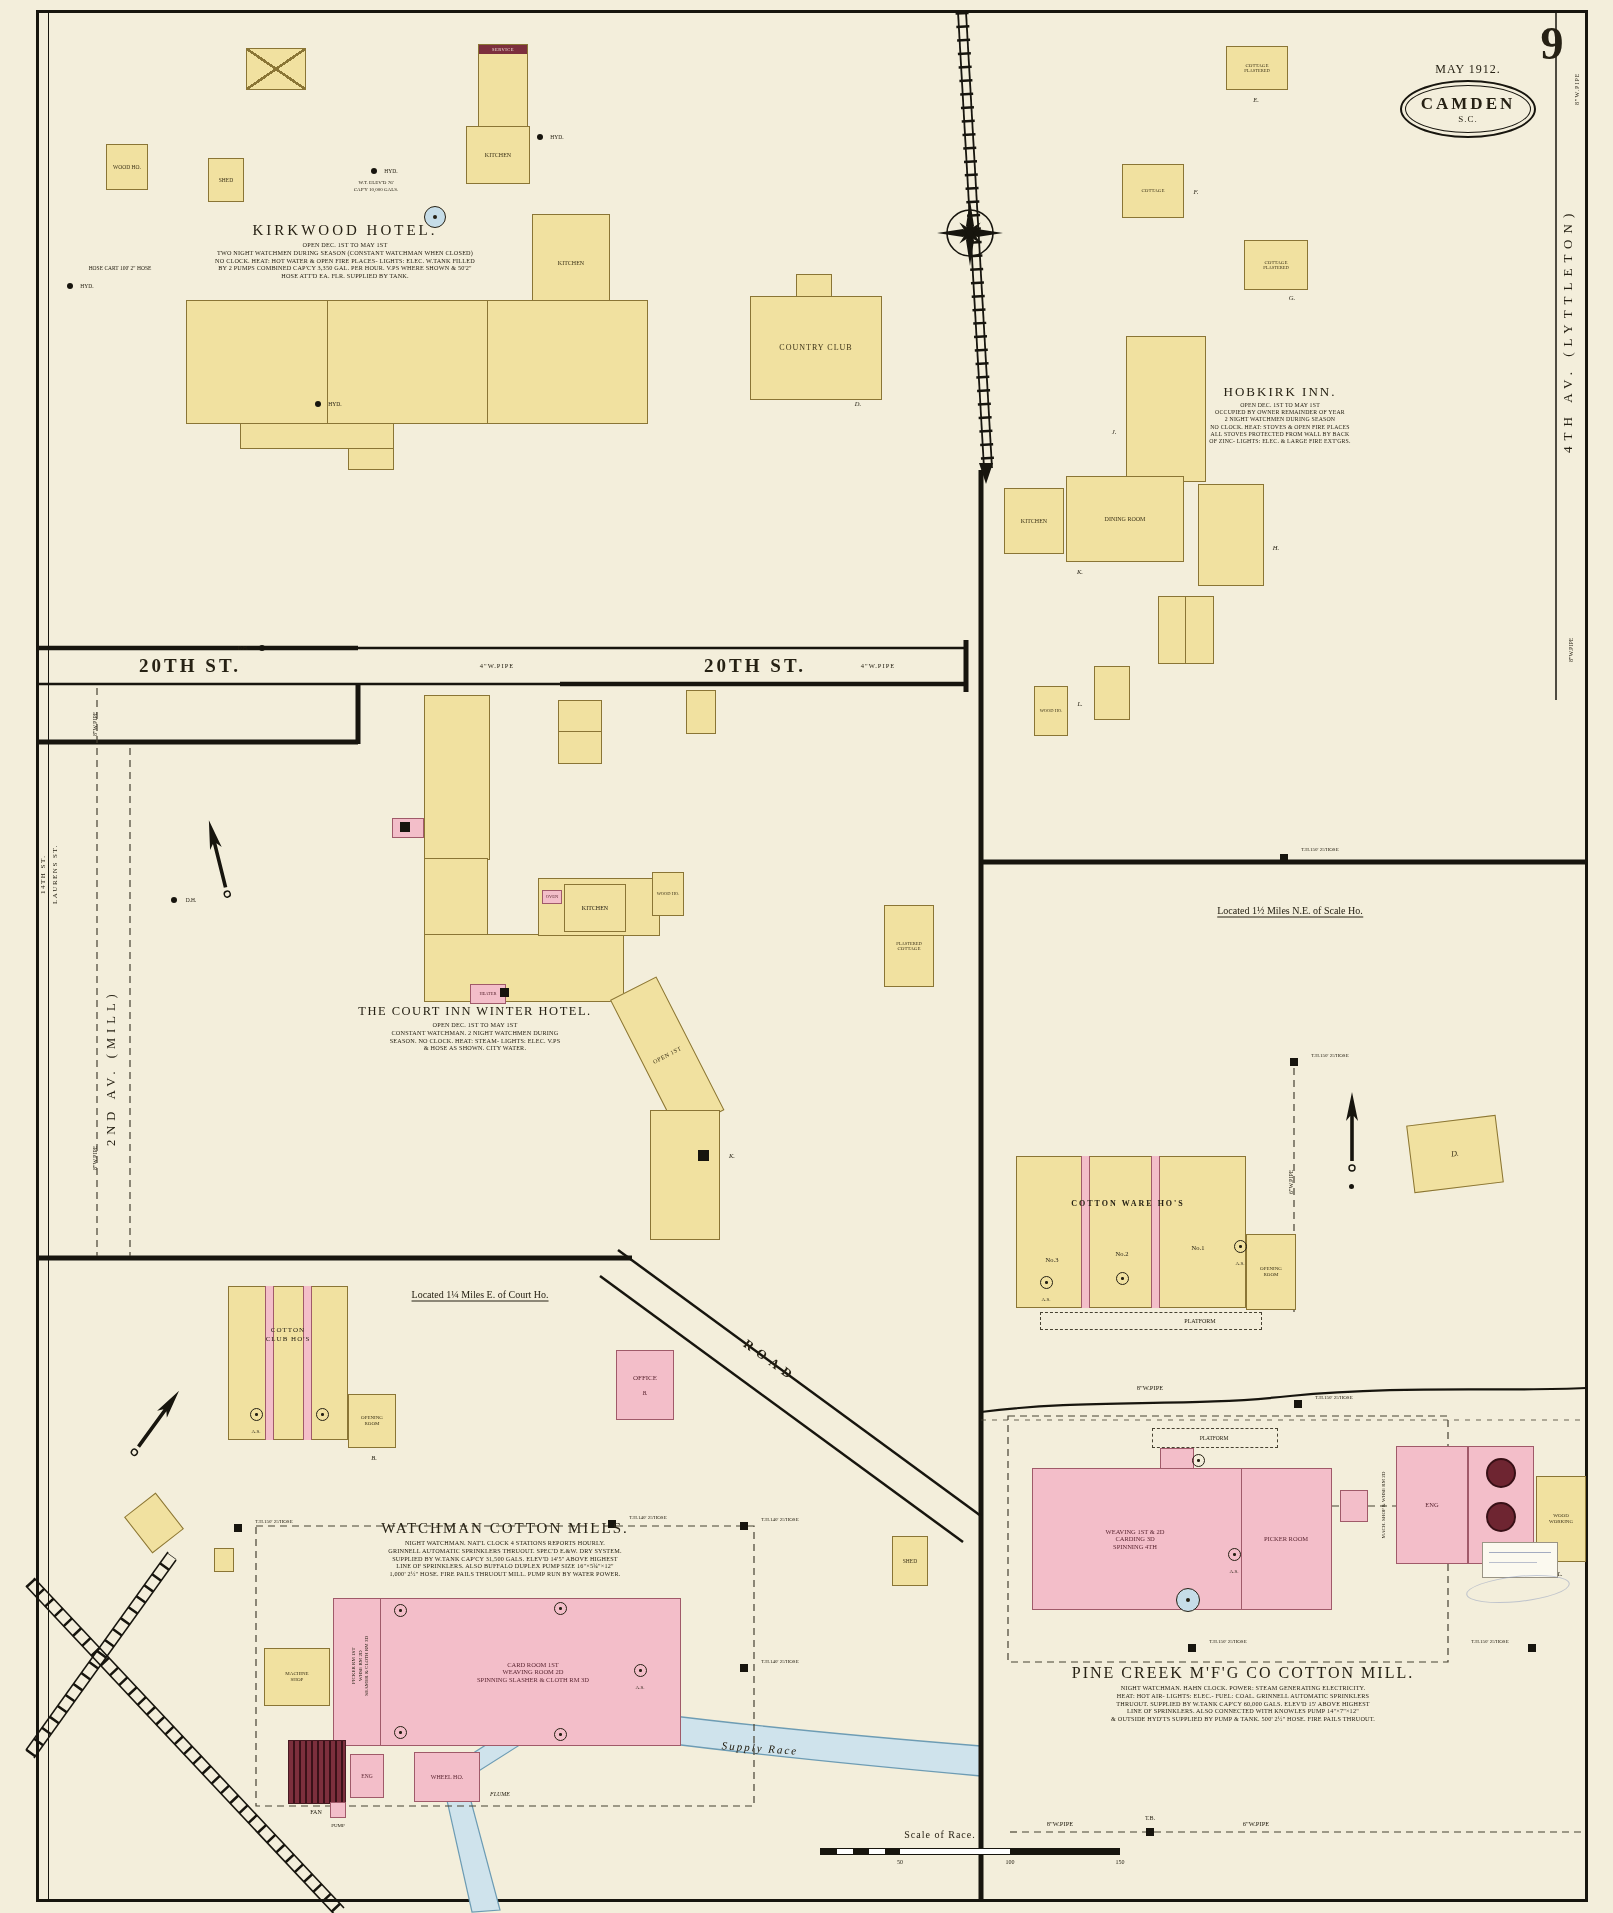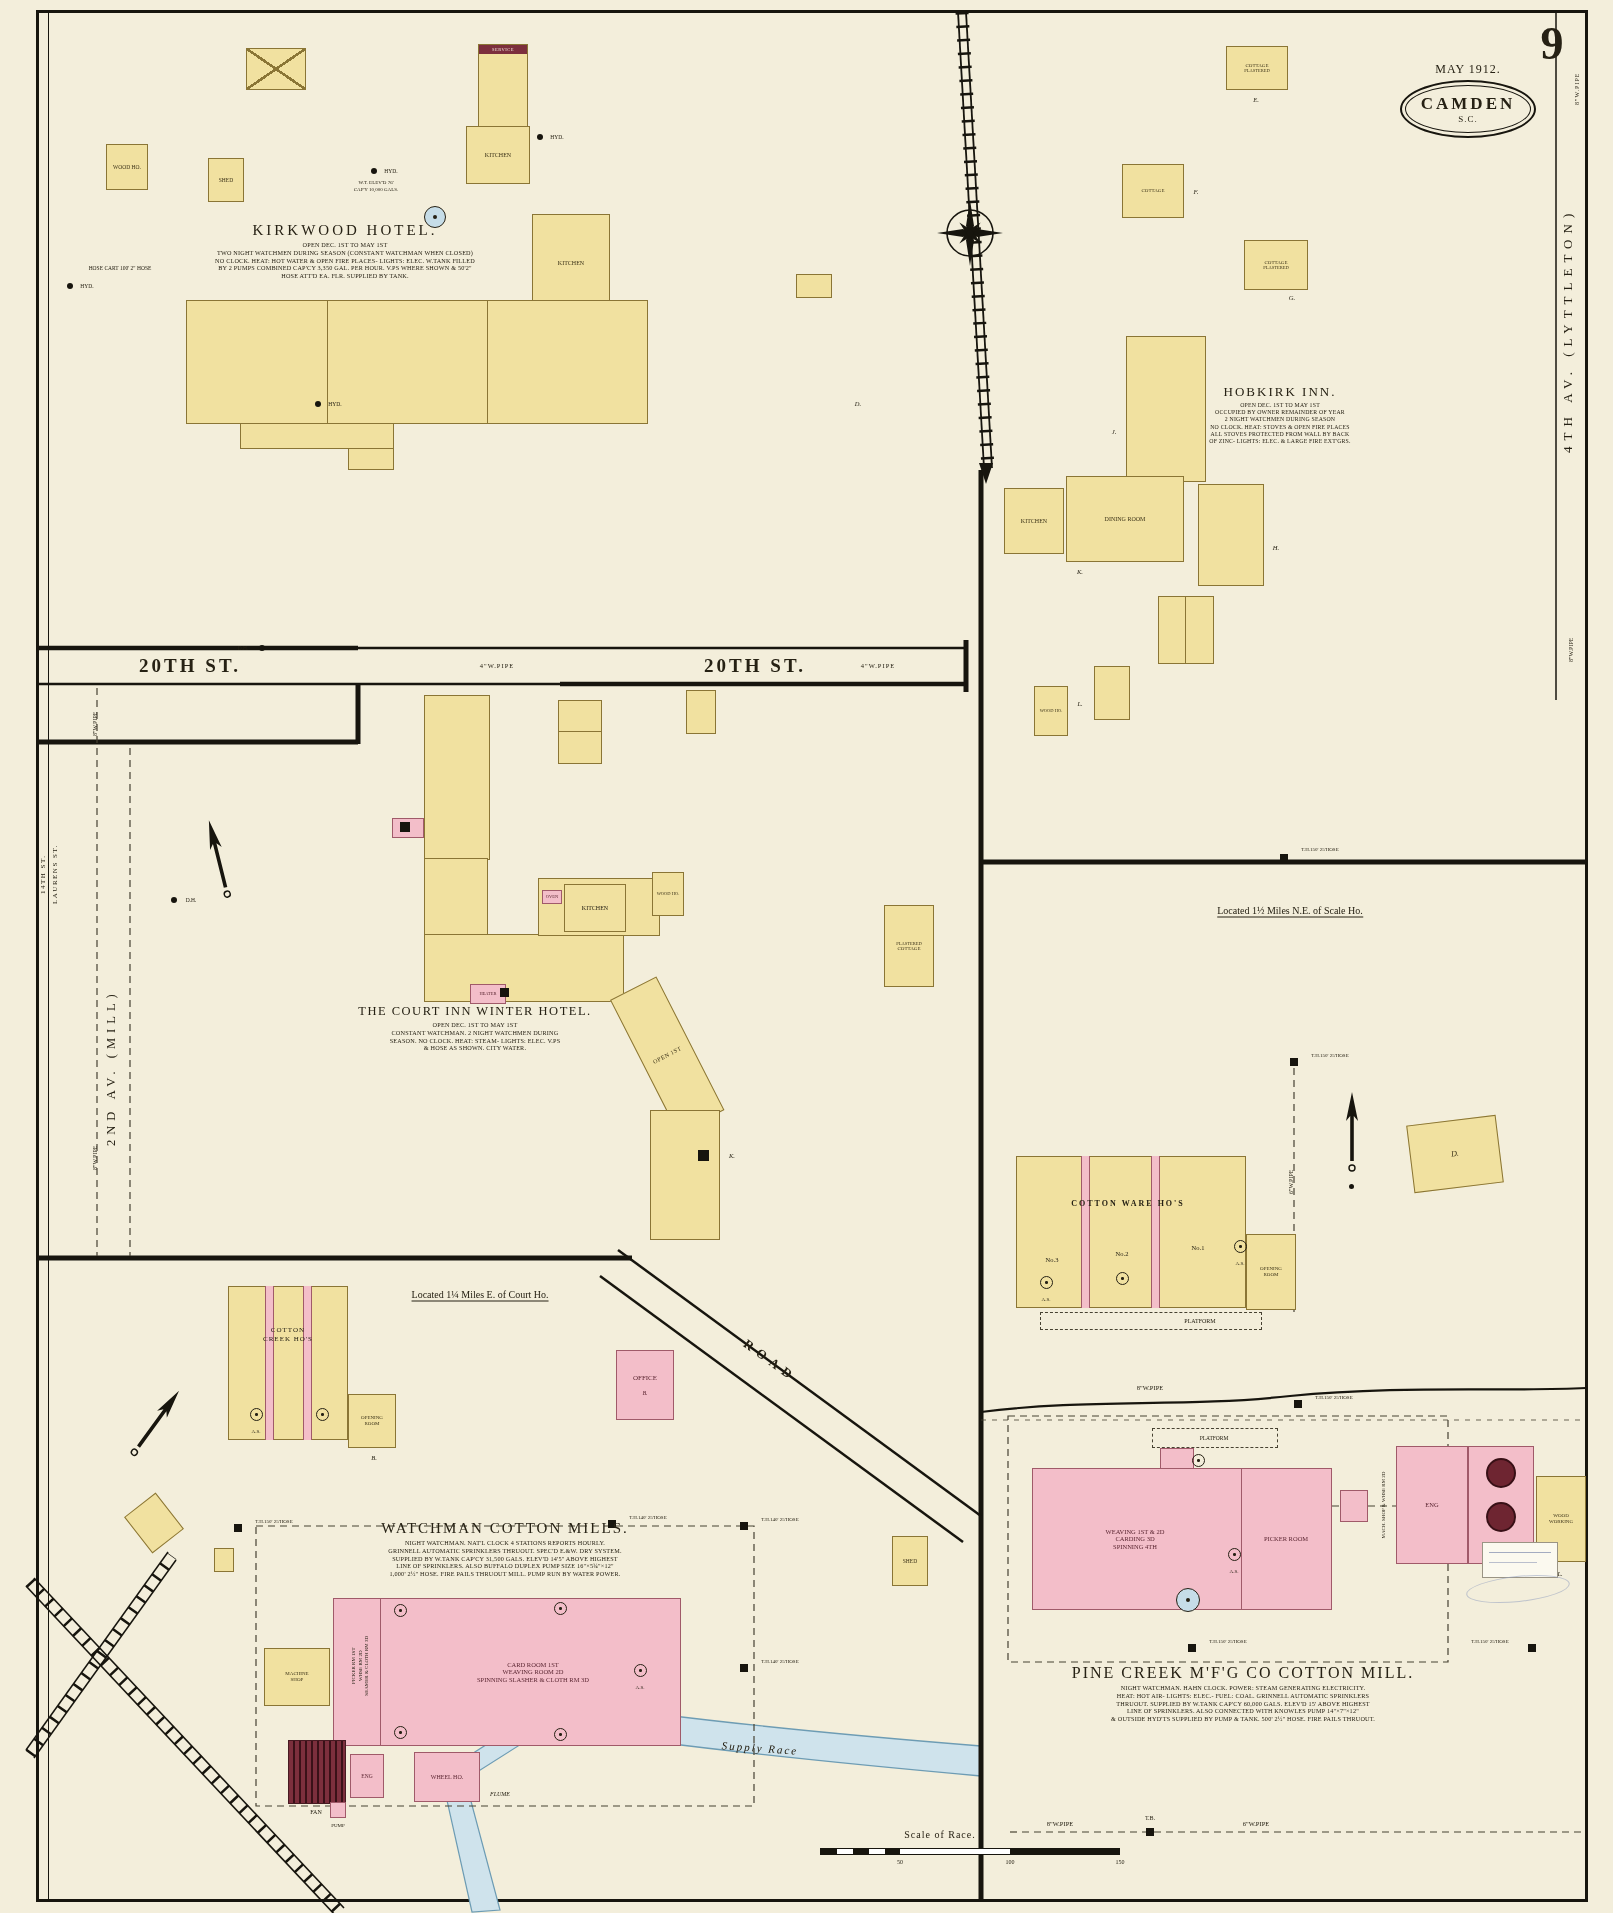--- a/index.html
+++ b/index.html
@@ -200,20 +200,23 @@
   <div class="dot" style="left:67px;top:283px;"></div>
   <div class="lbl t55" style="left:87px;top:286px;">HYD.</div>
   <div class="dot" style="left:315px;top:401px;"></div>
   <div class="lbl t55" style="left:335px;top:404px;">HYD.</div>
   <div class="dot" style="left:259px;top:645px;"></div>
   <div class="lbl t55" style="left:243px;top:648px;">D.H.</div>
   <div class="dot" style="left:171px;top:897px;"></div>
   <div class="lbl t55" style="left:191px;top:900px;">D.H.</div>
 
   <div class="b" style="left:796px;top:274px;width:36px;height:24px;"></div>
+  <div class="b t8" style="left:750px;top:296px;width:132px;height:104px;letter-spacing:1px;">
+      <span>COUNTRY CLUB</span>
+    </div>
   <div class="lbl t65 it" style="left:858px;top:404px;">D.</div>
 
   <div class="b" style="left:1226px;top:46px;width:62px;height:44px;">
     <span class="t5">COTTAGE</span>
     <span class="t45">PLASTERED</span>
   </div>
   <div class="lbl t65 it" style="left:1256px;top:100px;">E.</div>
   <div class="b" style="left:1122px;top:164px;width:62px;height:54px;">
       <span class="t5">COTTAGE</span>
     </div>
@@ -321,21 +324,21 @@
       <span class="it">D.</span>
     </div>
   <div class="dot" style="left:1349px;top:1184px;width:5px;height:5px;"></div>
 
   <div class="b" style="left:228px;top:1286px;width:120px;height:154px;">
     <div class="stripe" style="left:36px"></div>
     <div class="stripe" style="left:74px"></div>
   </div>
   <div class="blk t7" style="left:248px;top:1326px;width:80px;letter-spacing:1px;">
     <span style="display:block">COTTON</span>
-    <span style="display:block">CREEK HO'S</span>
+    <span style="display:block">CLUB HO'S</span>
   </div>
   <div class="asc" style="left:250px;top:1408px;"></div>
   <div class="asc" style="left:316px;top:1408px;"></div>
   <div class="lbl t5" style="left:256px;top:1432px;">A.S.</div>
   <div class="b" style="left:348px;top:1394px;width:48px;height:54px;">
     <span class="t5">OPENING</span>
     <span class="t5">ROOM</span>
   </div>
   <div class="lbl t65 it" style="left:374px;top:1458px;">B.</div>
   <div class="b pk t7" style="left:616px;top:1350px;width:58px;height:70px;">

